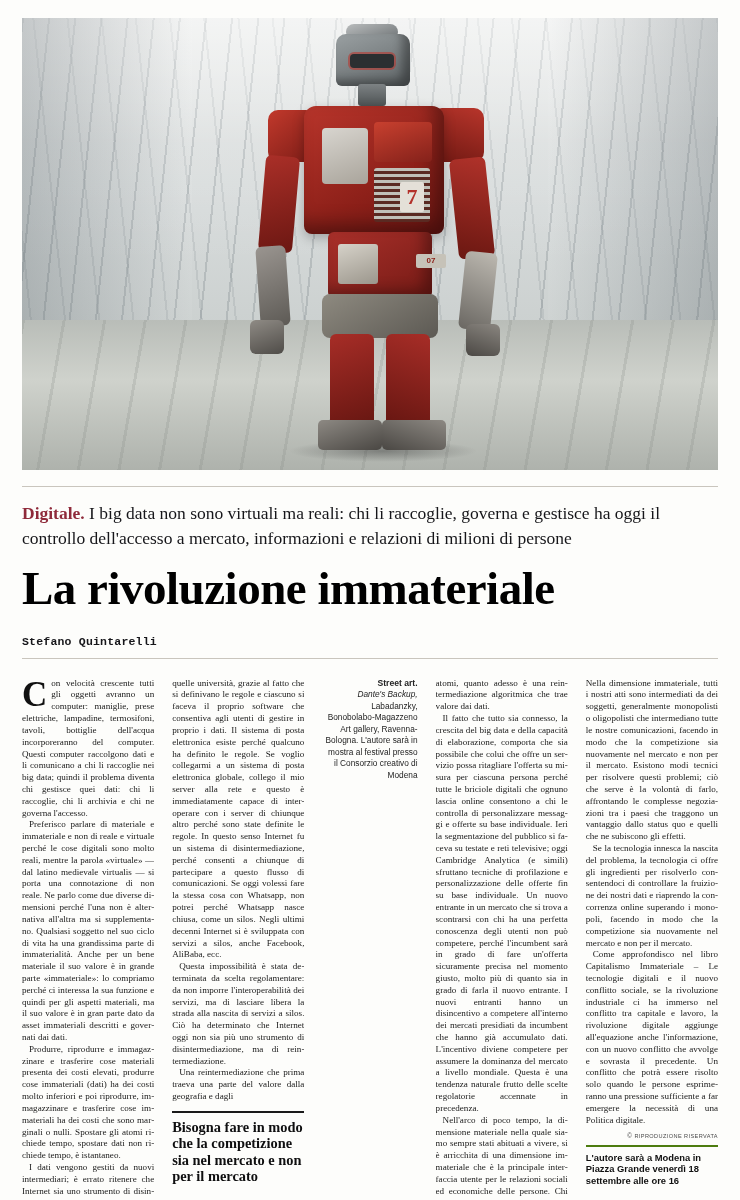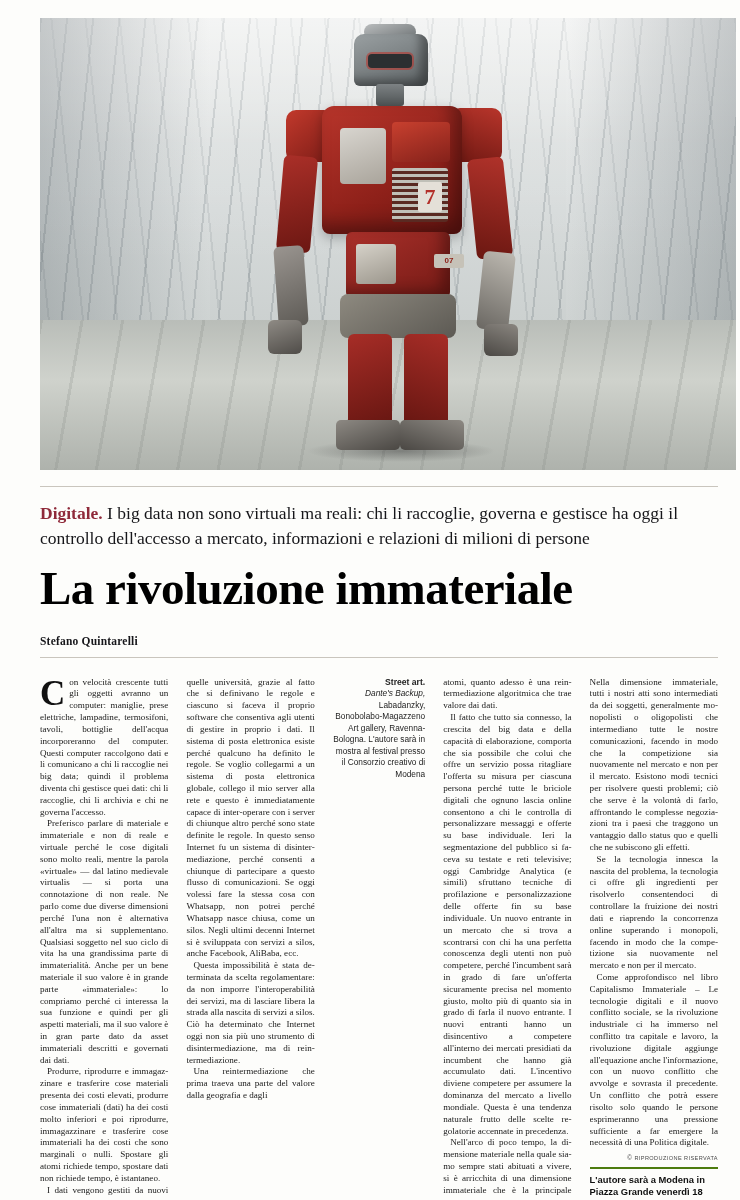--- a/index.html
+++ b/index.html
@@ -9,21 +9,21 @@
     height: 1200px;
     background: #ffffff;
     font-family: "Liberation Serif", serif;
     overflow: hidden;
   }
   .page {
     position: relative;
     width: 740px;
     height: 1200px;
     background: #fdfdfb;
-    padding: 18px 22px 0 40px;
+    padding: 18px 22px 0 22px;
   }
 
   
   .photo-wrap {
     position: relative;
     width: 696px;
     height: 452px;
     overflow: hidden;
     background: #cfd3d6;
   }
@@ -112,21 +112,21 @@
     margin: 14px 0 0 0;
     font-family: "Liberation Serif", serif;
     font-weight: 700;
     font-size: 47px;
     line-height: 1.02;
     letter-spacing: -0.5px;
     color: #000000;
   }
   .byline {
     margin-top: 22px;
-    font-family: Liberation Serif, serif;
+    font-family: Liberation Mono, monospace;
     font-size: 11.5px;
     font-weight: 700;
     letter-spacing: .2px;
     color: #16161a;
   }
 
   .rule-mid { border-top: 1px solid #c9c5bd; margin-top: 10px; }
 
   
   .cols {
@@ -273,20 +273,21 @@
       <p class="dropcap">Con velocità crescente tutti gli oggetti avranno un computer: maniglie, prese elettriche, lampadine, termosifoni, tavoli, bottiglie del­l'acqua incorporeranno del com­puter. Questi computer raccolgono dati e li comunicano a chi li raccoglie nei big data; quindi il problema diventa chi gestisce quei dati: chi li raccoglie, chi li archivia e chi ne go­verna l'accesso.</p>
       <p>Preferisco parlare di materiale e immateriale e non di reale e virtuale perché le cose digitali sono molto reali, mentre la parola «virtuale» — dal latino medievale virtualis — si porta una connotazione di non reale. Ne parlo come due diverse di­mensioni perché l'una non è alter­nativa all'altra ma si supplementa­no. Qualsiasi soggetto nel suo ciclo di vita ha una grandissima parte di im­materialità. Anche per un bene ma­teriale il suo valore è in grande parte «immateriale»: lo compriamo per­ché ci interessa la sua funzione e quindi per gli aspetti materiali, ma il suo valore è in gran parte dato da asset immateriali descritti e gover­nati dai dati.</p>
       <p>Produrre, riprodurre e immagaz­zinare e trasferire cose materiali presenta dei costi elevati, produrre cose immateriali (dati) ha dei costi molto inferiori e poi riprodurre, im­magazzinare e trasferire cose im­materiali ha dei costi che sono mar­ginali o nulli. Spostare gli atomi ri­chiede tempo, spostare dati non ri­chiede tempo, è istantaneo.</p>
       <p>I dati vengono gestiti da nuovi intermediari; è errato ritenere che Internet sia uno strumento di disin­termediazione. Lo fu quando non</p>
     </div>
 
     <div class="col col-gutter">
       <p>quelle università, grazie al fatto che si definivano le regole e ciascu­no si faceva il proprio software che consentiva agli utenti di gestire in proprio i dati. Il sistema di posta elettronica esiste perché qualcuno ha definito le regole. Se voglio colle­garmi a un sistema di posta elettro­nica globale, collego il mio server al­la rete e questo è immediatamente capace di inter-operare con i server di chiunque altro perché sono state definite le regole. In questo senso Internet fu un sistema di disinter­mediazione, perché consenti a chiunque di partecipare a questo flusso di comunicazioni. Se oggi vo­lessi fare la stessa cosa con What­sapp, non potrei perché Whatsapp nasce chiusa, come un silos. Negli ultimi decenni Internet si è svilup­pata con servizi a silos, anche Face­book, AliBaba, ecc.</p>
       <p>Questa impossibilità è stata de­terminata da scelta regolamenta­re: da non imporre l'interoperabi­lità dei servizi, ma di lasciare libera la strada alla nascita di servizi a si­los. Ciò ha determinato che Inter­net oggi non sia più uno strumento di disintermediazione, ma di rein­termediazione.</p>
       <p>Una reintermediazione che prima traeva una parte del valore dalla geografia e dagli</p>
+      <div class="pull">Bisogna fare in modo che la competizione sia nel mercato e non per il mercato</div>
     </div>
 
     <div class="col capcol col-gutter">
       <p>
         <span class="cap-title">Street art.</span>
         <br>
         <span class="it">Dante's Backup,</span><span> Labadanzky, Bonobolabo-Magazzeno Art gallery, Ravenna-Bologna. L'autore sarà in mostra al festival presso il Consorzio creativo di Modena</span>
       </p>
     </div>
 

